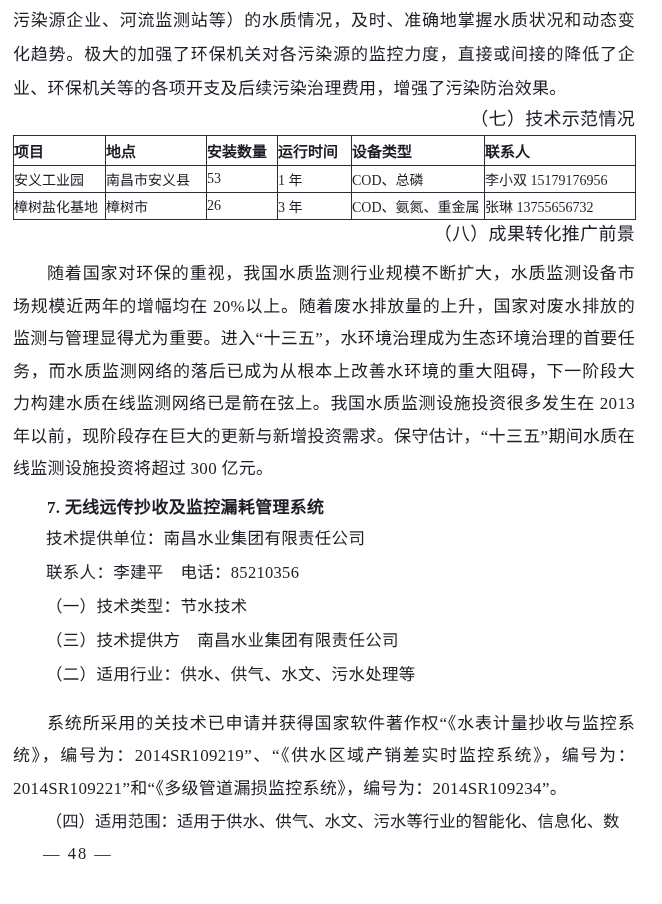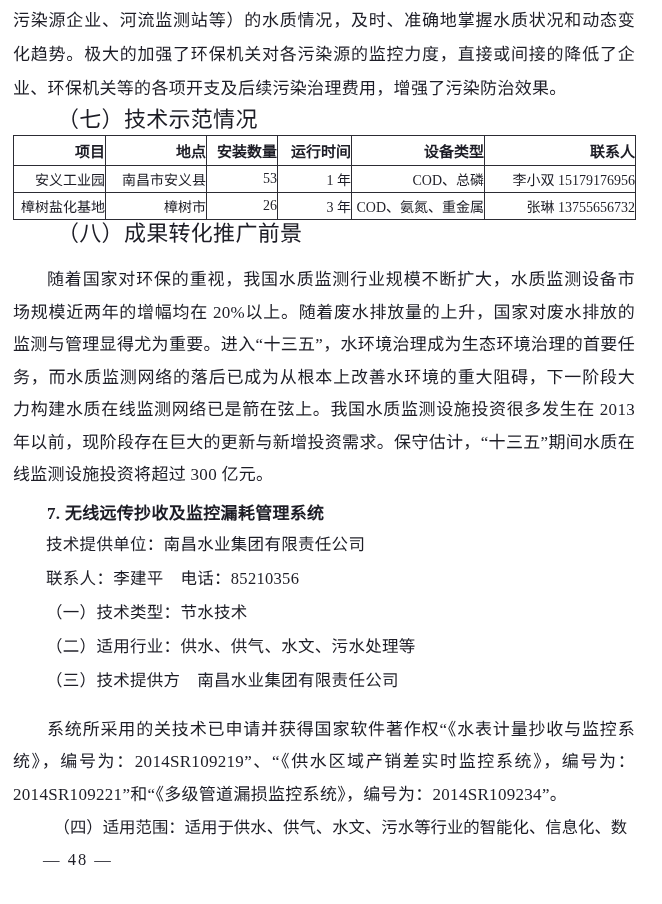--- a/index.html
+++ b/index.html
@@ -15,36 +15,37 @@
   .para {
     font-size: 17px;
     line-height: 34px;
     text-align: justify;
     text-justify: inter-ideograph;
     letter-spacing: 0.3px;
   }
   .para.tight { line-height: 32.5px; }
   .indent { text-indent: 2em; }
   .sec-heading {
-    font-size: 22px;
+    font-size: 18px;
     line-height: 23px;
     margin-top: 2px;
     text-indent: 2em;
     letter-spacing: 0.3px;
+    text-align: right;
   }
   .sec-heading.after-table { line-height: 24px; }
   table.demo {
     width: 100%;
     border-collapse: collapse;
     table-layout: fixed;
     margin-top: 4px;
   }
   table.demo th, table.demo td {
     border: 1.6px solid #2c2c34;
-    text-align: right;
+    text-align: left;
     vertical-align: middle;
     overflow: hidden;
     white-space: nowrap;
   }
   table.demo th { height: 30px; font-size: 15px; font-weight: bold; }
   table.demo td { height: 27px; font-size: 14px; }
   .bold-heading {
     font-size: 17px;
     font-weight: bold;
     line-height: 23px;
@@ -60,21 +61,21 @@
     letter-spacing: 0.3px;
   }
   .info-block { margin-top: 3px; }
   .email-part { margin-left: 28px; }
   .para.scope {
     font-size: 16.4px;
     letter-spacing: 0;
     line-height: 33px;
     white-space: nowrap;
     overflow: hidden;
-    text-align: center;
+    text-align: left;
   }
   .page-footer {
     margin-top: 3px;
     font-size: 16.5px;
     line-height: 26px;
     padding-left: 30px;
     letter-spacing: 2px;
   }
 </style>
 </head>
@@ -116,29 +117,29 @@
     <td>26</td>
     <td>3 年</td>
     <td>COD、氨氮、重金属</td>
     <td>张琳 13755656732</td>
   </tr>
 </tbody>
   </table>
 
 <div class="sec-heading after-table">（八）成果转化推广前景</div>
 
-<p class="para tight indent" style="margin-top:18px">随着国家对环保的重视，我国水质监测行业规模不断扩大，水质监测设备市场规模近两年的增幅均在 20%以上。随着废水排放量的上升，国家对废水排放的监测与管理显得尤为重要。进入“十三五”，水环境治理成为生态环境治理的首要任务，而水质监测网络的落后已成为从根本上改善水环境的重大阻碍，下一阶段大力构建水质在线监测网络已是箭在弦上。我国水质监测设施投资很多发生在 2013 年以前，现阶段存在巨大的更新与新增投资需求。保守估计，“十三五”期间水质在线监测设施投资将超过 300 亿元。</p>
+<p class="para tight indent" style="margin-top:12px">随着国家对环保的重视，我国水质监测行业规模不断扩大，水质监测设备市场规模近两年的增幅均在 20%以上。随着废水排放量的上升，国家对废水排放的监测与管理显得尤为重要。进入“十三五”，水环境治理成为生态环境治理的首要任务，而水质监测网络的落后已成为从根本上改善水环境的重大阻碍，下一阶段大力构建水质在线监测网络已是箭在弦上。我国水质监测设施投资很多发生在 2013 年以前，现阶段存在巨大的更新与新增投资需求。保守估计，“十三五”期间水质在线监测设施投资将超过 300 亿元。</p>
 
 <div class="bold-heading">7. 无线远传抄收及监控漏耗管理系统</div>
 
 <div class="info-block">
   <div class="info-line">技术提供单位：南昌水业集团有限责任公司</div>
   <div class="info-line">联系人：李建平　电话：85210356</div>
   <div class="info-line">（一）技术类型：节水技术</div>
+  <div class="info-line">（三）技术提供方　南昌水业集团有限责任公司</div>
   <div class="info-line">（二）适用行业：供水、供气、水文、污水处理等</div>
-  <div class="info-line">（三）技术提供方　南昌水业集团有限责任公司</div>
 </div>
 
 <p class="para tight indent" style="margin-top:16px; line-height:32.5px">系统所采用的关技术已申请并获得国家软件著作权“《水表计量抄收与监控系统》，编号为：2014SR109219”、“《供水区域产销差实时监控系统》，编号为：2014SR109221”和“《多级管道漏损监控系统》，编号为：2014SR109234”。</p>
 
 <p class="para scope indent">（四）适用范围：适用于供水、供气、水文、污水等行业的智能化、信息化、数</p>
 
 <div class="page-footer">— 48 —</div>
 
 </body></html>

